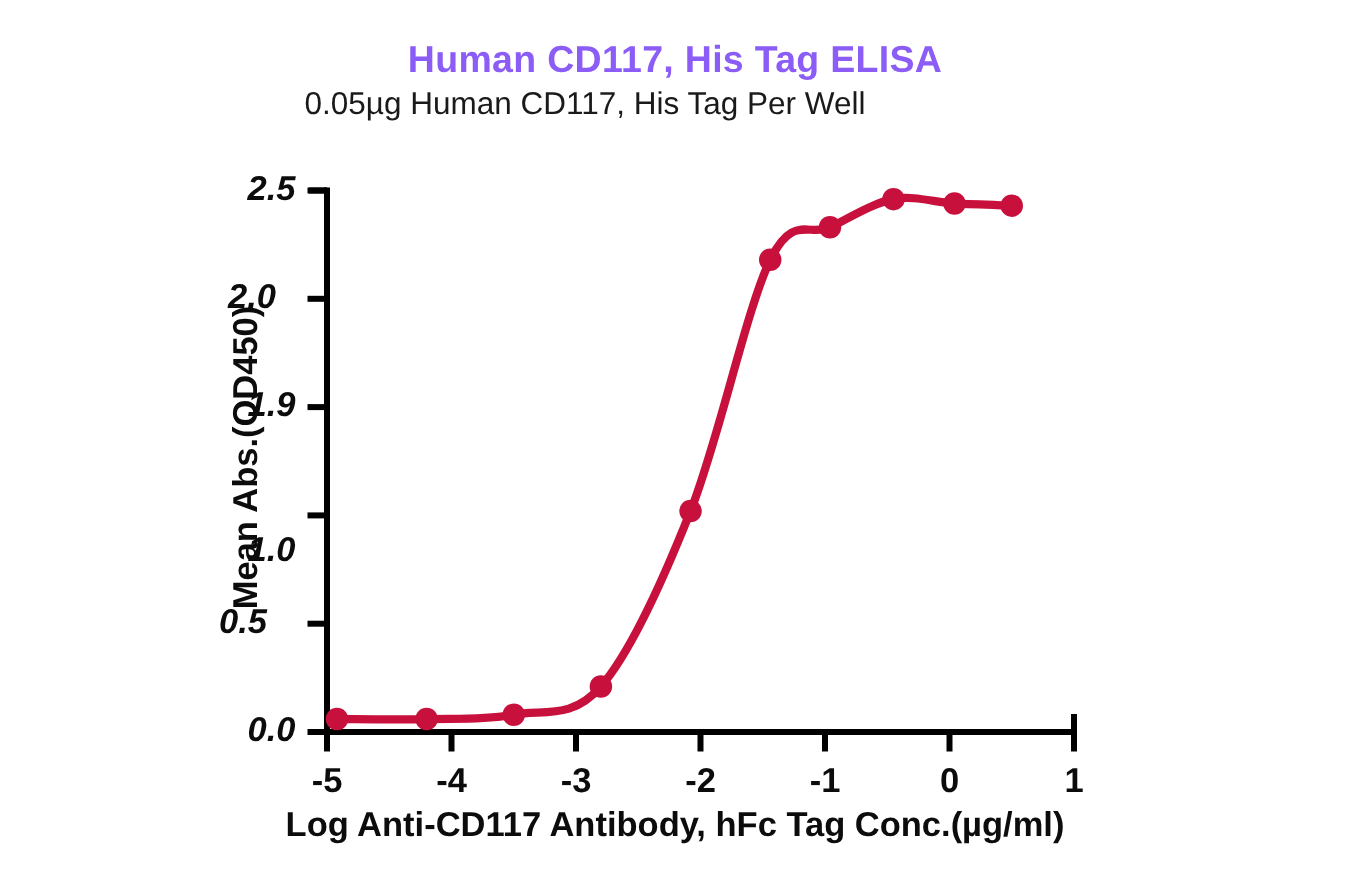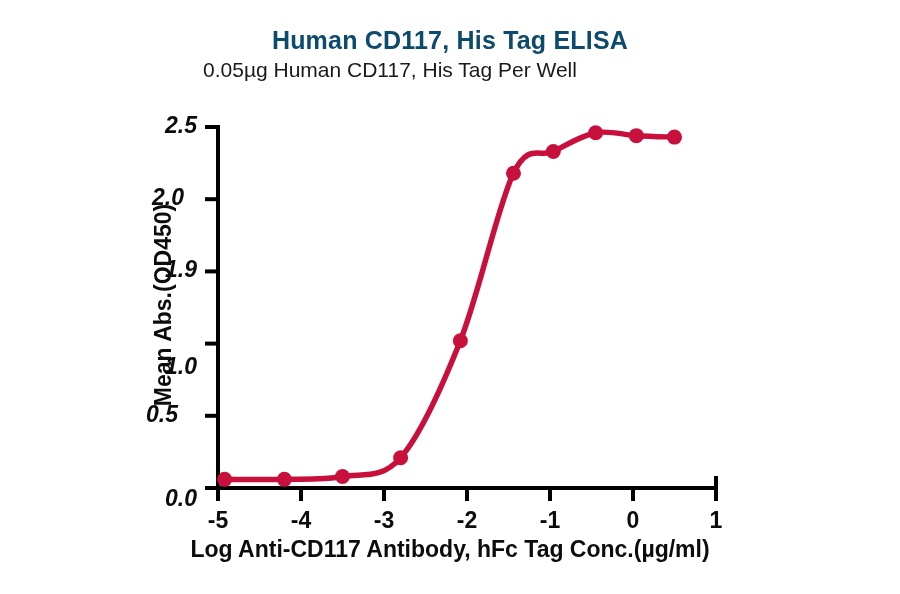--- a/index.html
+++ b/index.html
@@ -19,21 +19,21 @@
     overflow: hidden;
   }
   .title {
     position: absolute;
     left: 0;
     top: 26px;
     width: 900px;
     text-align: center;
     font-size: 25px;
     font-weight: bold;
-    color: #0c4a6e;
+    color: #8b5cf6;
     letter-spacing: 0.2px;
   }
   .subtitle {
     position: absolute;
     left: 0;
     top: 58px;
     width: 780px;
     text-align: center;
     font-size: 21px;
     font-weight: normal;
@@ -129,21 +129,21 @@
         <circle cx="460.36" cy="340.71" r="7.5" fill="#C8103C" stroke="none"></circle>
         <circle cx="513.48" cy="173.21" r="7.5" fill="#C8103C" stroke="none"></circle>
         <circle cx="553.32" cy="151.55" r="7.5" fill="#C8103C" stroke="none"></circle>
         <circle cx="595.65" cy="132.78" r="7.5" fill="#C8103C" stroke="none"></circle>
         <circle cx="636.32" cy="135.66" r="7.5" fill="#C8103C" stroke="none"></circle>
         <circle cx="674.50" cy="137.11" r="7.5" fill="#C8103C" stroke="none"></circle>
       </g>
   </svg>
 
   <div id="ytick-labels">
-      <div class="ytick-label" style="left: 127px; top: 485px;">0.0</div>
+      <div class="ytick-label" style="left: 127px; top: 473px;">0.0</div>
       <div class="ytick-label" style="left: 127px; top: 400.8px; text-align: center;">0.5</div>
       <div class="ytick-label" style="left: 127px; top: 328.6px; margin-top: 24px;">1.0</div>
       <div class="ytick-label" style="left: 127px; top: 256.4px;">1.9</div>
       <div class="ytick-label" style="left: 114px; top: 184.2px;">2.0</div>
       <div class="ytick-label" style="left: 127px; top: 112px;">2.5</div>
     </div>
   <div id="xtick-labels">
       <div class="xtick-label" style="left: 196px; top: 507px;">-5</div>
       <div class="xtick-label" style="left: 279px; top: 507px;">-4</div>
       <div class="xtick-label" style="left: 362px; top: 507px;">-3</div>

